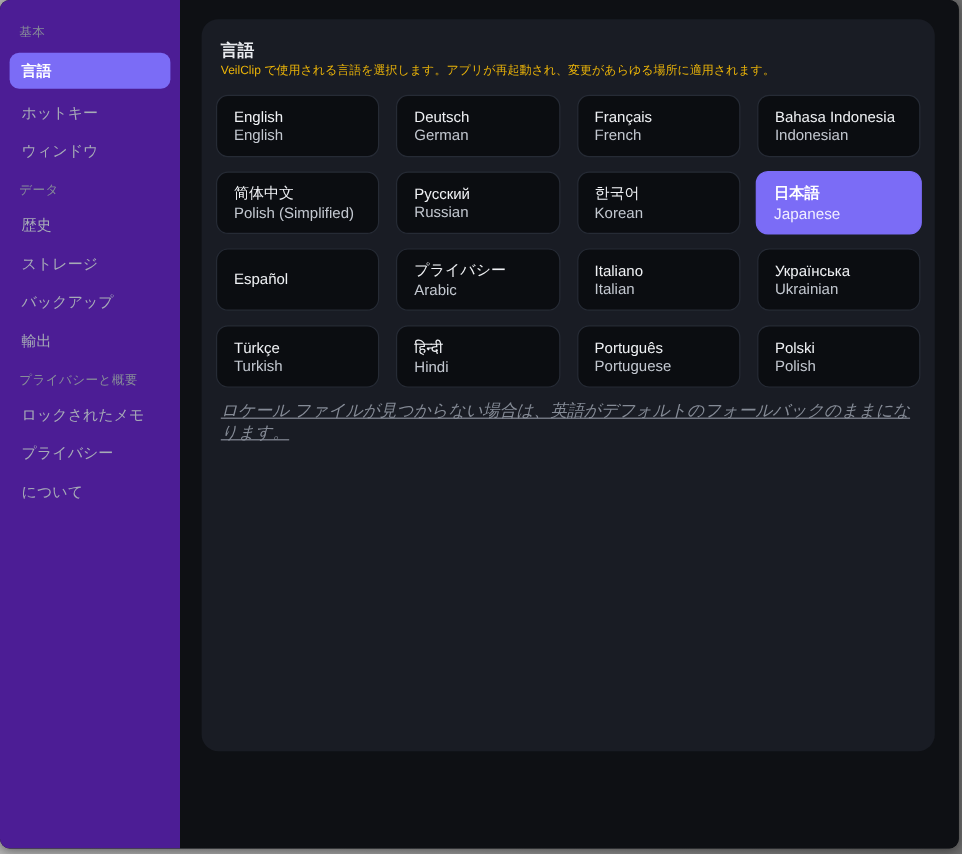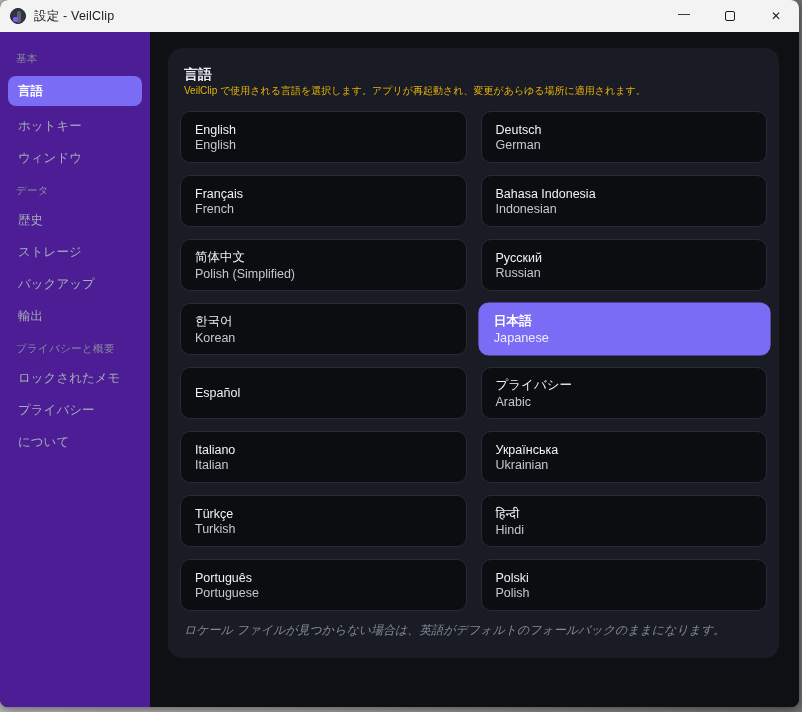--- a/index.html
+++ b/index.html
@@ -94,21 +94,21 @@
     font-size:14px; font-weight:bold; color:#e9ebef;
     padding:2px 4px 0 4px;
   }
   .panel-desc {
     padding:0 4px;
     font-size:10px; color:#eab308;
   }
   .lang-grid {
     margin-top:13px;
     display:grid;
-    grid-template-columns:1fr 1fr;
+    grid-template-columns:1fr 1fr 1fr 1fr;
     column-gap:14px; row-gap:12px;
   }
   .lang-card {
     height:52px;
     background:#0b0d11;
     border:1px solid #262b35;
     border-radius:10px;
     padding:9px 14px;
     display:flex; flex-direction:column; justify-content:center; gap:1px;
     cursor:pointer;
@@ -117,45 +117,28 @@
   .lang-english { font-size:12.5px; color:#c3c8d0; }
   .lang-card.selected {
     background:#7b6cf6;
     border-color:#7b6cf6;
     transform:scale(1.018);
   }
   .lang-card.selected .lang-native { color:#ffffff; font-weight:bold; }
   .lang-card.selected .lang-english { color:#f0edff; }
   .footer-note {
     margin-top:11px; padding:0 4px;
-    font-size:12px; font-style:italic; color:#858b96;
+    font-size:14px; font-style:italic; color:#858b96;text-decoration:underline;
   }
 </style>
 </head>
 <body>
 
 <div class="window">
 
-  <div class="titlebar">
-    <div class="titlebar-left">
-      <span class="app-icon"></span>
-      <span class="title-text">設定 - VeilClip</span>
-    </div>
-    <div class="win-controls">
-      <div class="win-btn">
-        <span class="min-glyph">—</span>
-      </div>
-      <div class="win-btn">
-        <span class="max-box"></span>
-      </div>
-      <div class="win-btn">
-        <span class="close-glyph">✕</span>
-      </div>
-    </div>
-  </div>
 
   <div class="app-body">
 
     <nav class="sidebar">
       <div class="side-section-label">基本</div>
       <div class="side-item selected">言語</div>
       <div class="side-item">ホットキー</div>
       <div class="side-item">ウィンドウ</div>
 
       <div class="side-section-label">データ</div>

